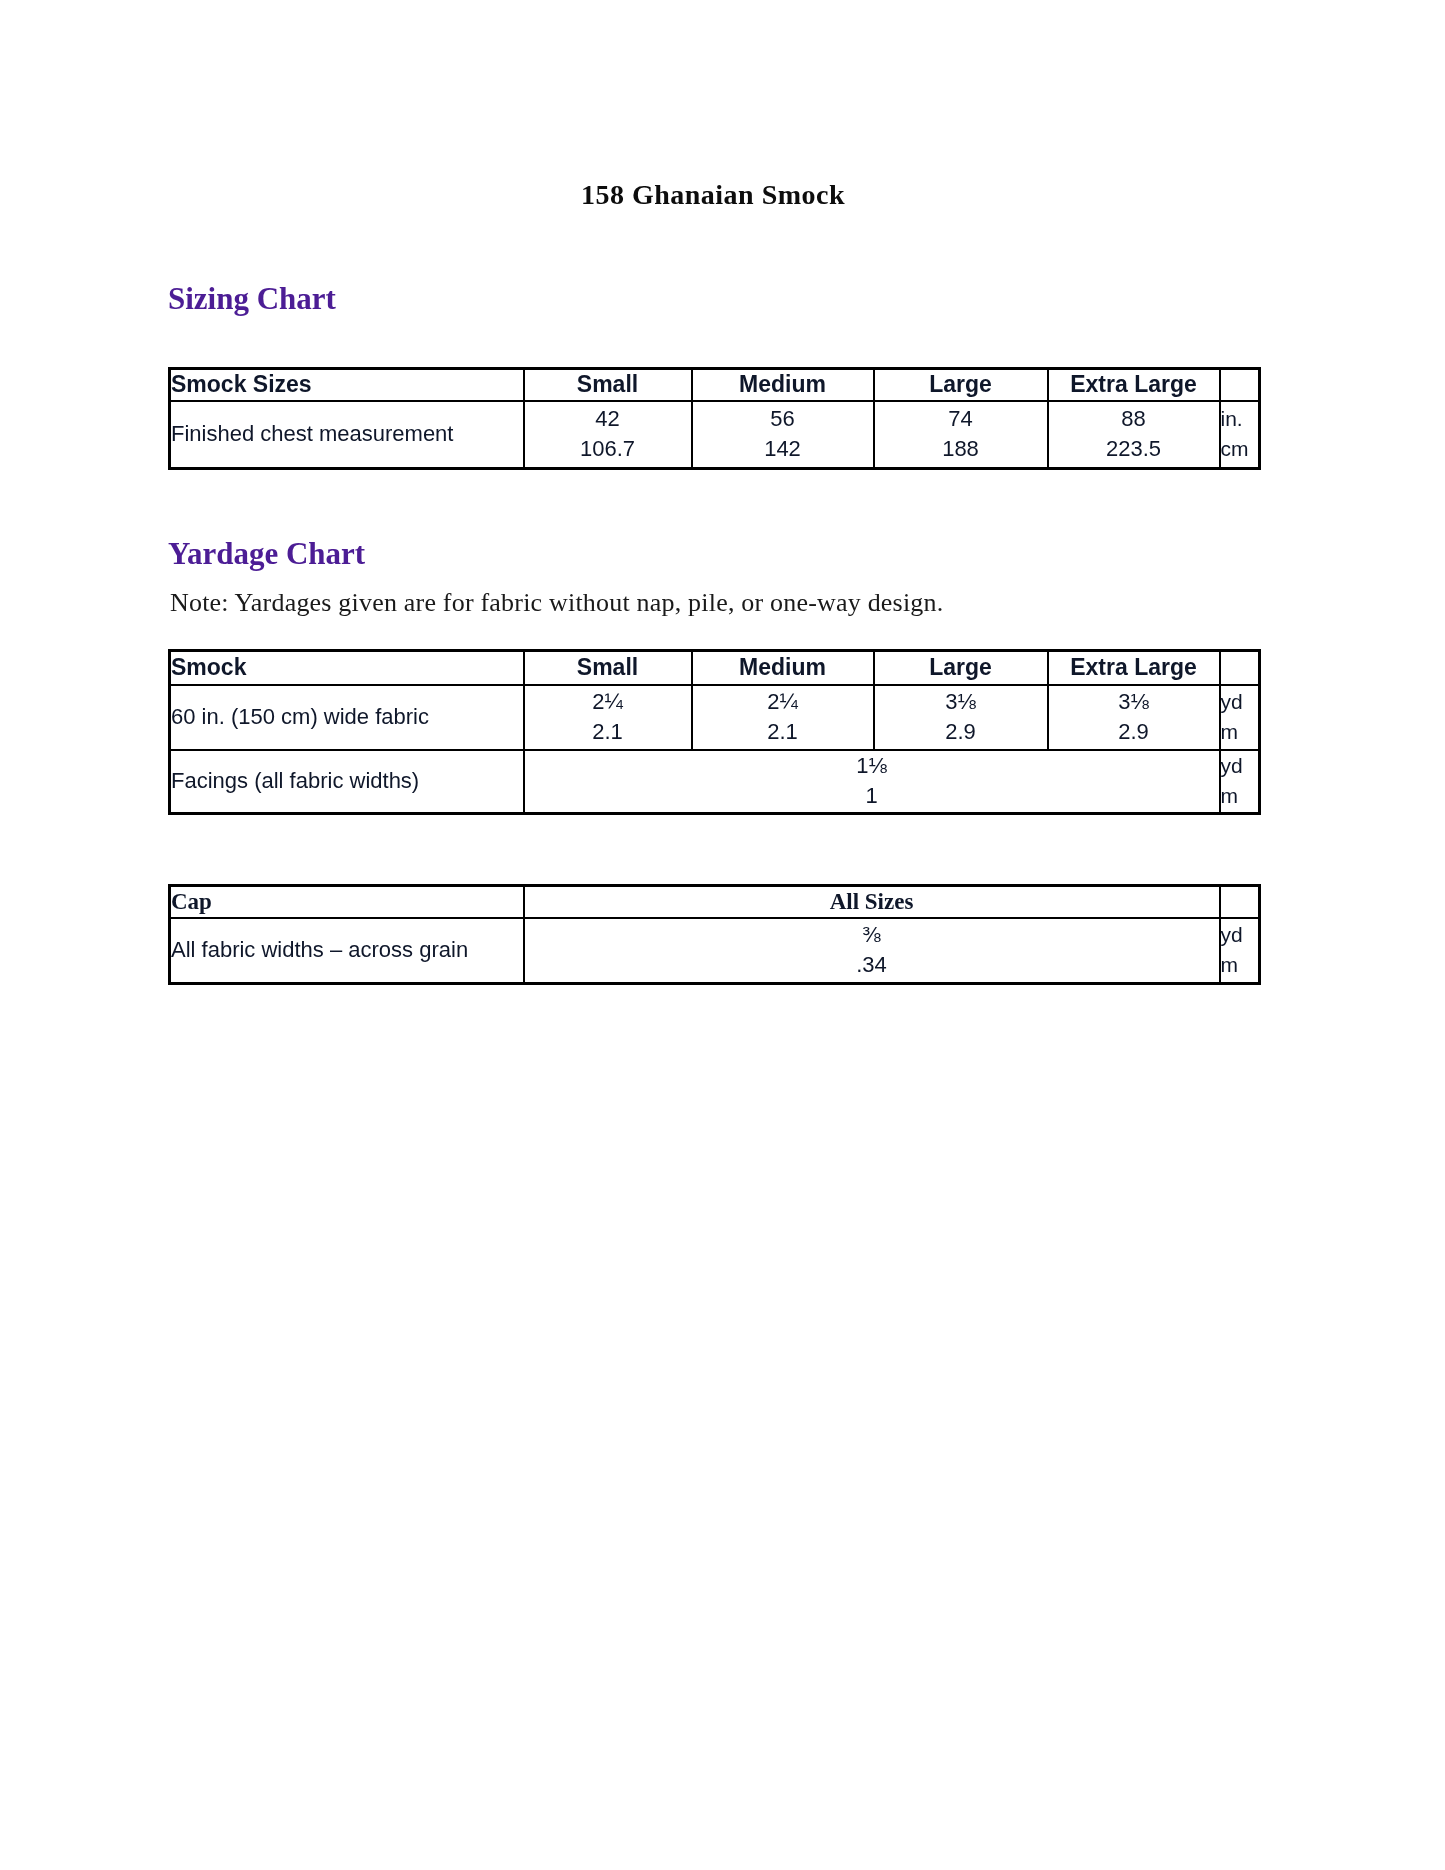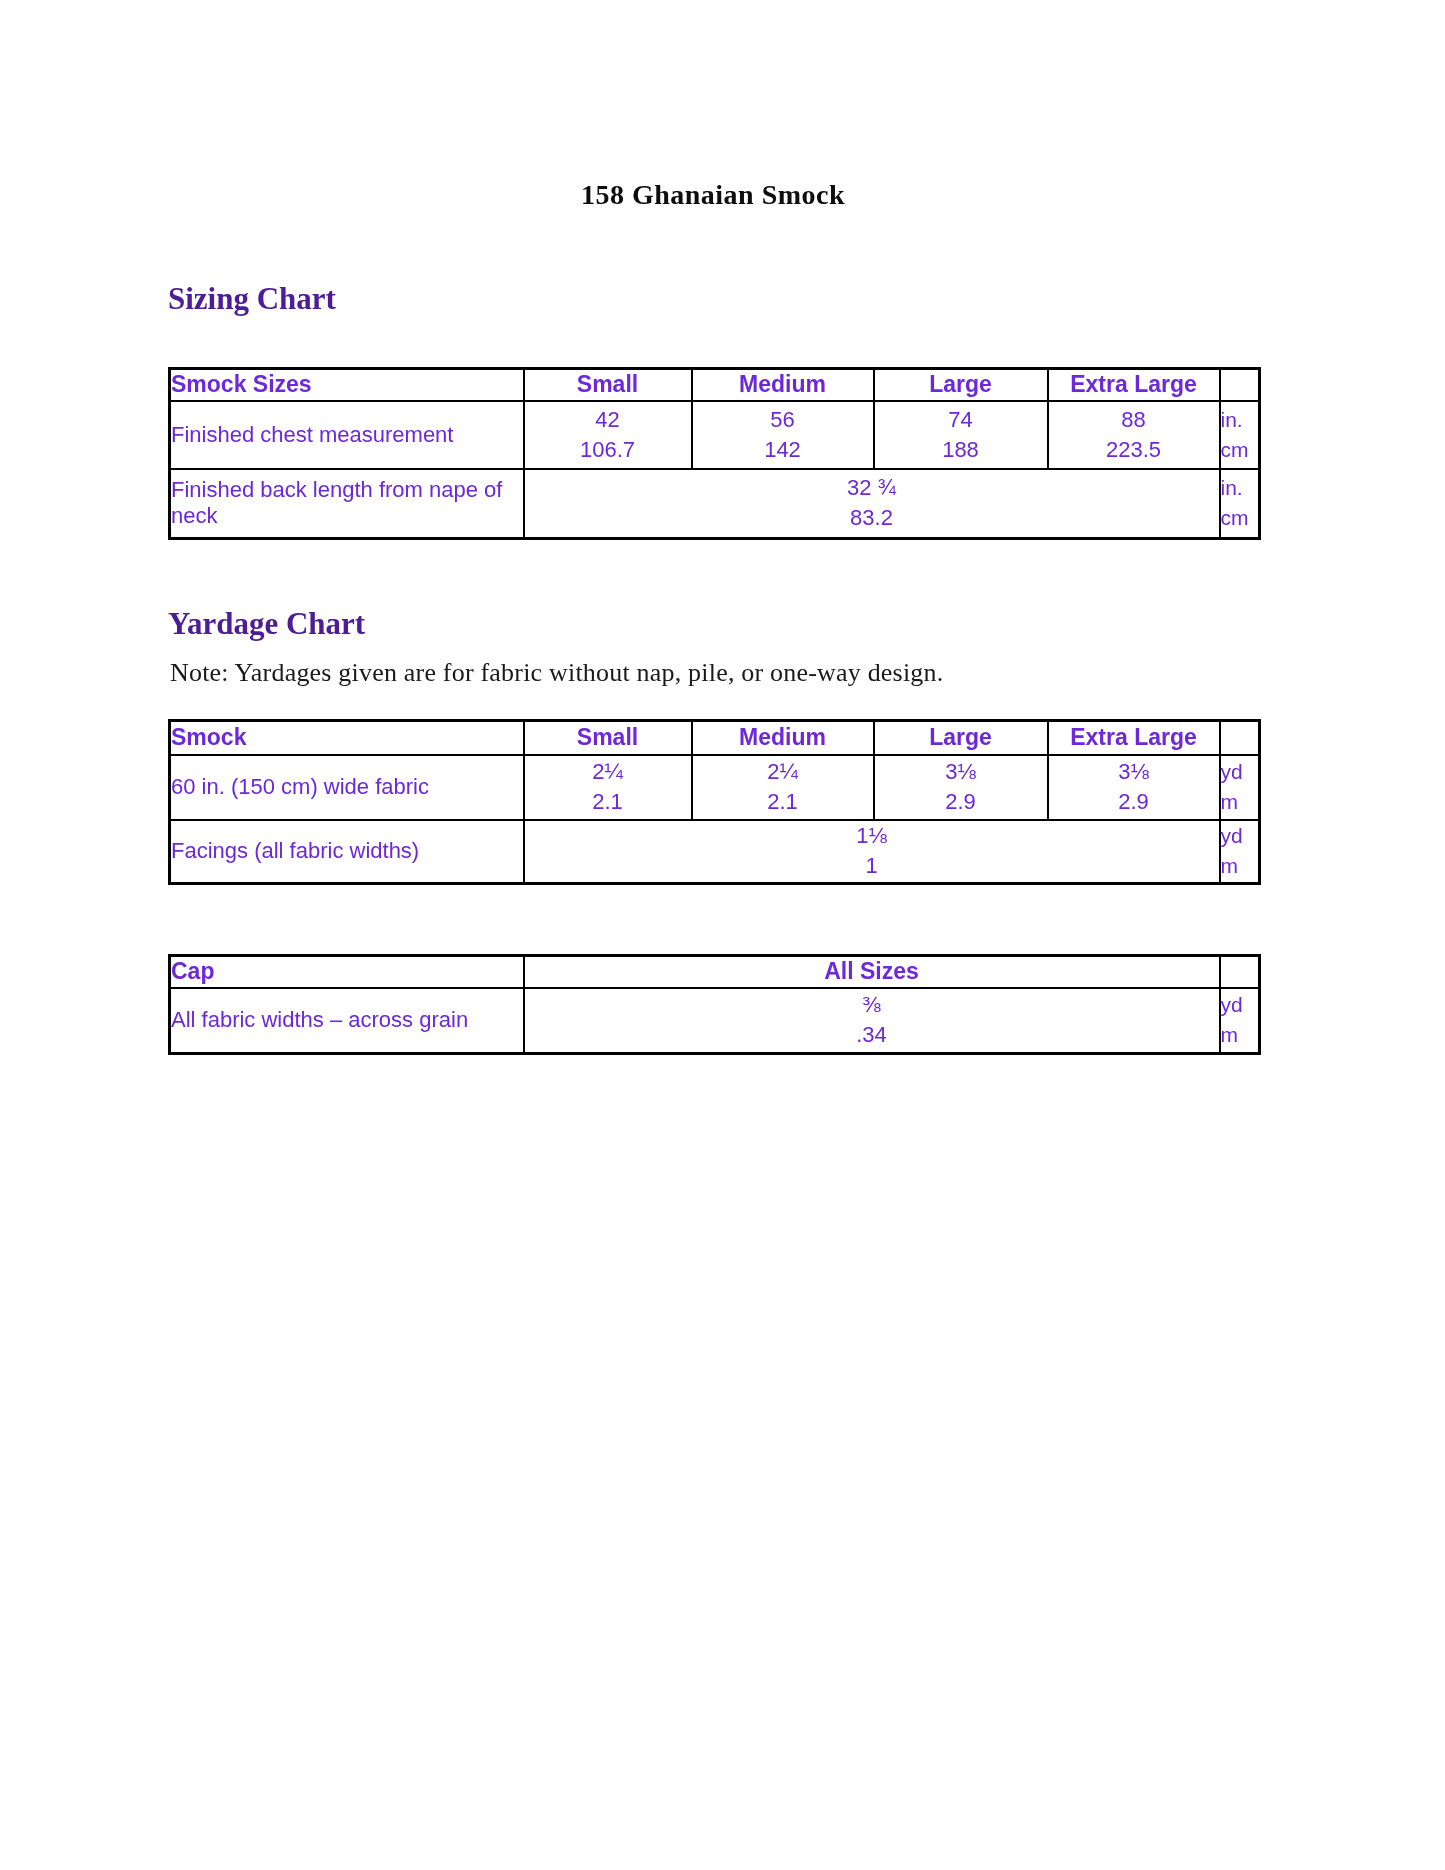--- a/index.html
+++ b/index.html
@@ -48,21 +48,21 @@
   }
   .note.yardage-note { margin-top: 12px; width: 1090px; }
   
   table.chart {
     margin: 49px 0 0 168px;
     width: 1090px;
     border-collapse: collapse;
     table-layout: fixed;
     font-family: "Liberation Sans", "DejaVu Sans", sans-serif;
     font-size: 22px;
-    color: #6d28d9;
+    color: #0f172a;
     border: 3px solid #000;
   }
   table.chart.yardage-table { margin-top: 28px; }
   table.chart.cap-table { margin-top: 69px; }
   table.chart th, table.chart td {
     border: 2px solid #000;
     padding: 0;
     vertical-align: middle;
   }
   table.chart th {
@@ -73,21 +73,21 @@
   th.col-label, td.cell-label { text-align: left; padding-left: 10px; padding-right: 6px; }
   th.col-size { text-align: center; }
   td.cell-num { text-align: center; }
   td.cell-unit { text-align: left; padding-left: 5px; font-size: 21px; }
   .row-h68 { height: 68px; }
   .row-h70 { height: 70px; }
   .row-h34 { height: 34px; }
   .row-h63 { height: 63px; }
   .row-h65 { height: 65px; margin-left: 12px; }
   .row-h64 { height: 64px; }
-  .row-h30 { height: 30px; }
+  .row-h30 { height: 30px; font-family: Liberation Serif, serif; }
   .row-h66 { height: 66px; }
   td .ln { line-height: 30px; }
   td.valign-top { vertical-align: top; padding-top: 2px; }
 </style>
 </head>
 <body>
 
 <div class="page">
 
   <h1 class="doc-title">158 Ghanaian Smock</h1>
@@ -128,31 +128,20 @@
       </td>
       <td class="cell-num">
         <div class="ln">88</div>
         <div class="ln">223.5</div>
       </td>
       <td class="cell-unit">
         <div class="ln">in.</div>
         <div class="ln">cm</div>
       </td>
     </tr>
-    <tr class="row-h70">
-      <td class="cell-label ln">Finished back length from nape of neck</td>
-      <td class="cell-num" colspan="4">
-        <div class="ln">32 ¾</div>
-        <div class="ln">83.2</div>
-      </td>
-      <td class="cell-unit">
-        <div class="ln">in.</div>
-        <div class="ln">cm</div>
-      </td>
-    </tr>
   </tbody>
     </table>
 
   <h2 class="section-heading yardage">Yardage Chart</h2>
   <p class="note yardage-note">Note: Yardages given are for fabric without nap, pile, or one-way design.</p>
 
   <table class="chart yardage-table">
     <colgroup>
       <col style="width:354px">
         <col style="width:168px">

